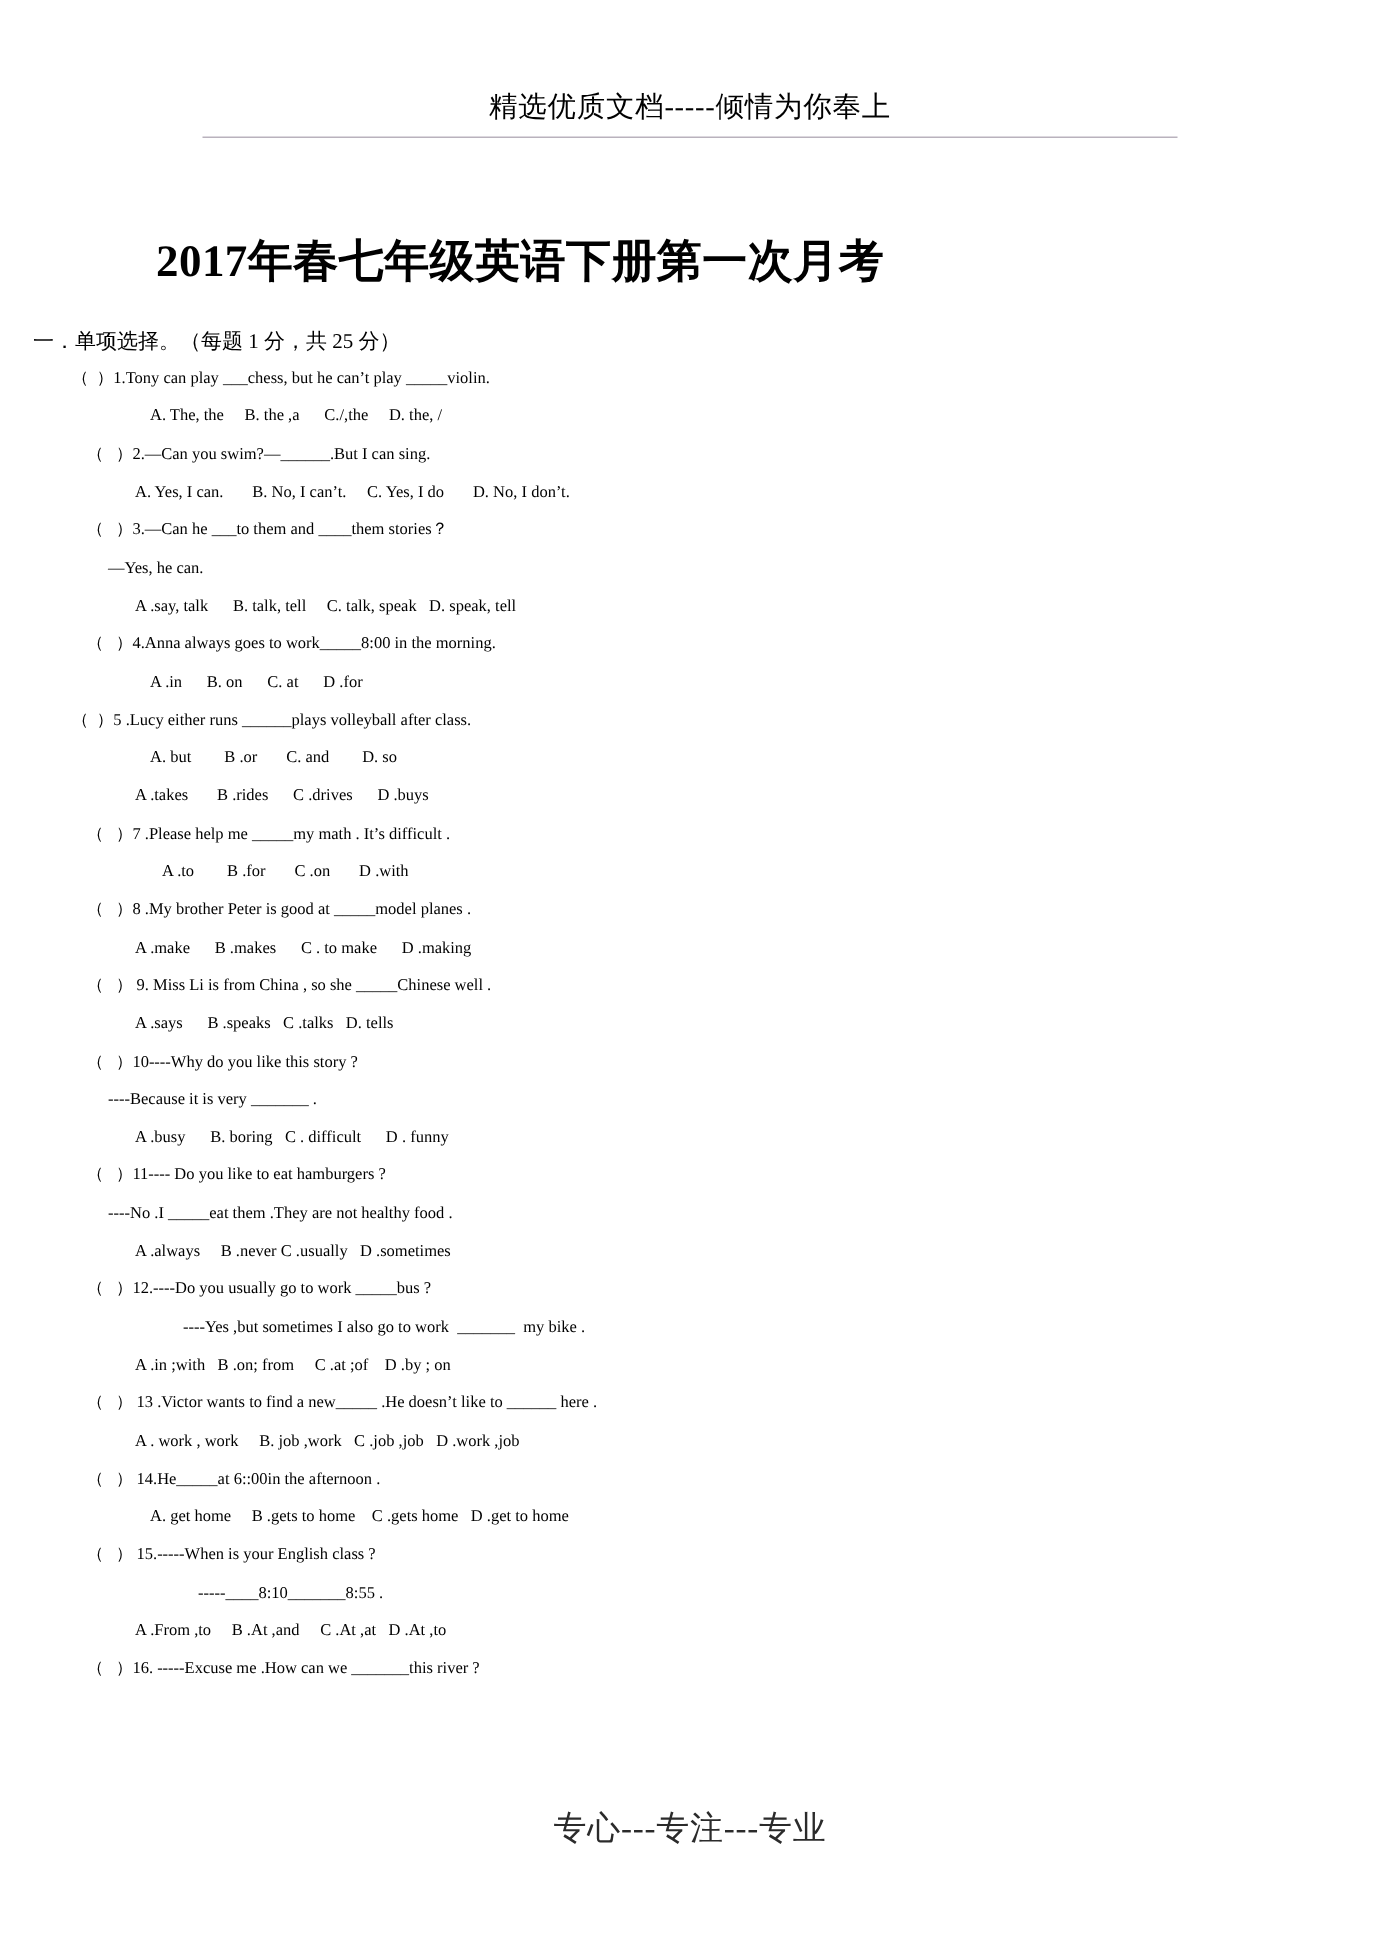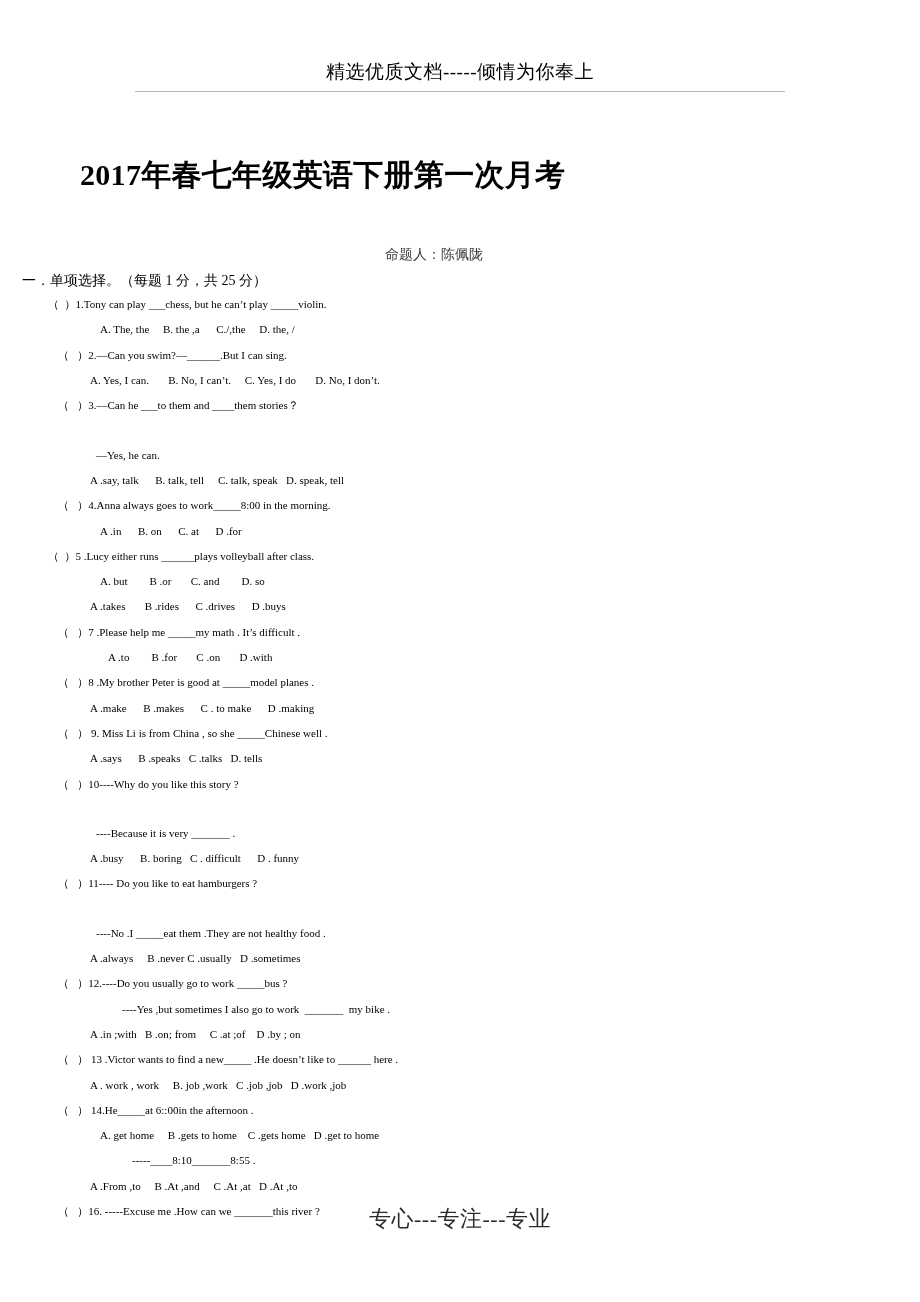--- a/index.html
+++ b/index.html
@@ -38,21 +38,21 @@
     height: 0;
     border-top: 1.5px solid #b9b2bd;
   }
 
   
   .doc-title {
     font-size: 30px;
     font-weight: bold;
     line-height: 1;
     padding-top: 48px;
-    padding-left: 80px;
+    padding-left: 104px;
     letter-spacing: 0.3px;
     white-space: nowrap;
   }
   .author-line {
     text-align: center;
     font-size: 14px;
     color: #3b3b3b;
     padding-top: 38px;
     padding-right: 52px;
     line-height: 1;
@@ -74,21 +74,21 @@
     font-size: 11px;
     line-height: 25.3px;
     white-space: pre;
   }
   
   .i-stem      { padding-left: 48px; }
   .i-stem-a    { padding-left: 58px; }
   .i-opt       { padding-left: 100px; }
   .i-opt-b     { padding-left: 108px; }
   .i-opt-c     { padding-left: 90px; }
-  .i-cont      { padding-left: 96px; margin-top: 24px; }
+  .i-cont      { padding-left: 72px; }
   .i-cont-b    { padding-left: 122px; }
   .i-cont-c    { padding-left: 132px; }
 
   
   .doc-footer {
     position: absolute;
     left: 0;
     right: 0;
     bottom: 68px;
     text-align: center;
@@ -99,21 +99,20 @@
 </style>
 </head>
 <body>
 
 <div class="page">
 
   <div class="doc-header">精选优质文档-----倾情为你奉上</div>
   <div class="header-rule"></div>
 
   <h1 class="doc-title">2017年春七年级英语下册第一次月考</h1>
-  <div class="author-line">命题人：陈佩陇</div>
 
   <div class="section-heading">一．单项选择。（每题 1 分，共 25 分）</div>
 
   <div class="qlist">
 
     <div class="line i-stem"><span>（  ）</span><span>1.</span><span>Tony can play ___chess, but he can’t play _____violin.</span></div>
     <div class="line i-opt">A. The, the     B. the ,a      C./,the     D. the, /</div>
 
     <div class="line i-stem-a"><span>（   ）</span><span>2.</span><span>—Can you swim?—______.But I can sing.</span></div>
     <div class="line i-opt-c">A. Yes, I can.       B. No, I can’t.     C. Yes, I do       D. No, I don’t.</div>
@@ -150,20 +149,21 @@
     <div class="line i-stem-a"><span>（   ）</span><span>12.</span><span>----Do you usually go to work _____bus ?</span></div>
     <div class="line i-cont-b">----Yes ,but sometimes I also go to work  _______  my bike .</div>
     <div class="line i-opt-c">A .in ;with   B .on; from     C .at ;of    D .by ; on</div>
 
     <div class="line i-stem-a"><span>（   ）</span><span> 13 .</span><span>Victor wants to find a new_____ .He doesn’t like to ______ here .</span></div>
     <div class="line i-opt-c">A . work , work     B. job ,work   C .job ,job   D .work ,job</div>
 
     <div class="line i-stem-a"><span>（   ）</span><span> 14.</span><span>He_____at 6::00in the afternoon .</span></div>
     <div class="line i-opt">A. get home     B .gets to home    C .gets home   D .get to home</div>
 
+    <div class="line i-stem-a"><span>（   ）</span><span> 15.</span><span>-----When is your English class ?</span></div>
     <div class="line i-cont-c">-----____8:10_______8:55 .</div>
     <div class="line i-opt-c">A .From ,to     B .At ,and     C .At ,at   D .At ,to</div>
 
     <div class="line i-stem-a"><span>（   ）</span><span>16. </span><span>-----Excuse me .How can we _______this river ?</span></div>
 
   </div>
 
   <div class="doc-footer">专心---专注---专业</div>
 
 </div>

